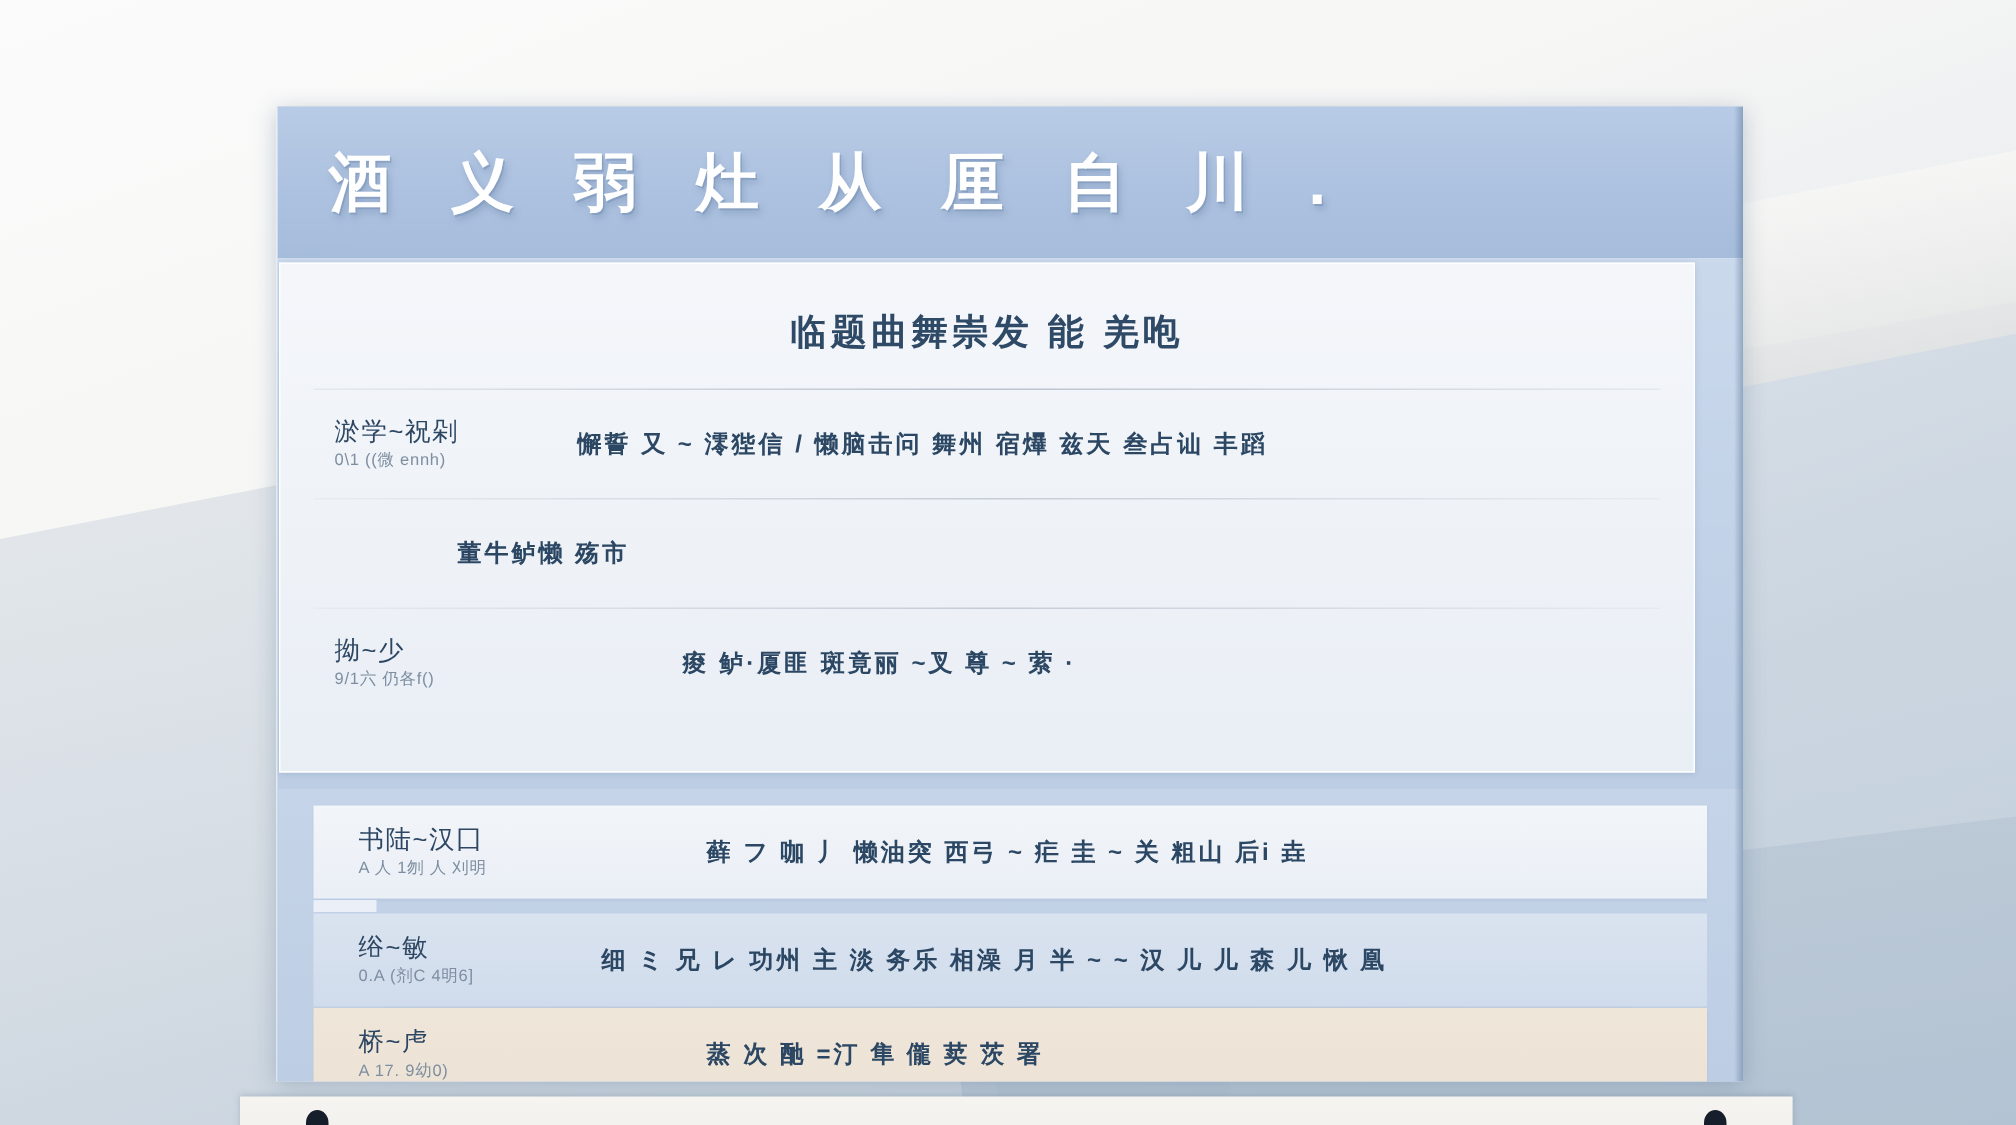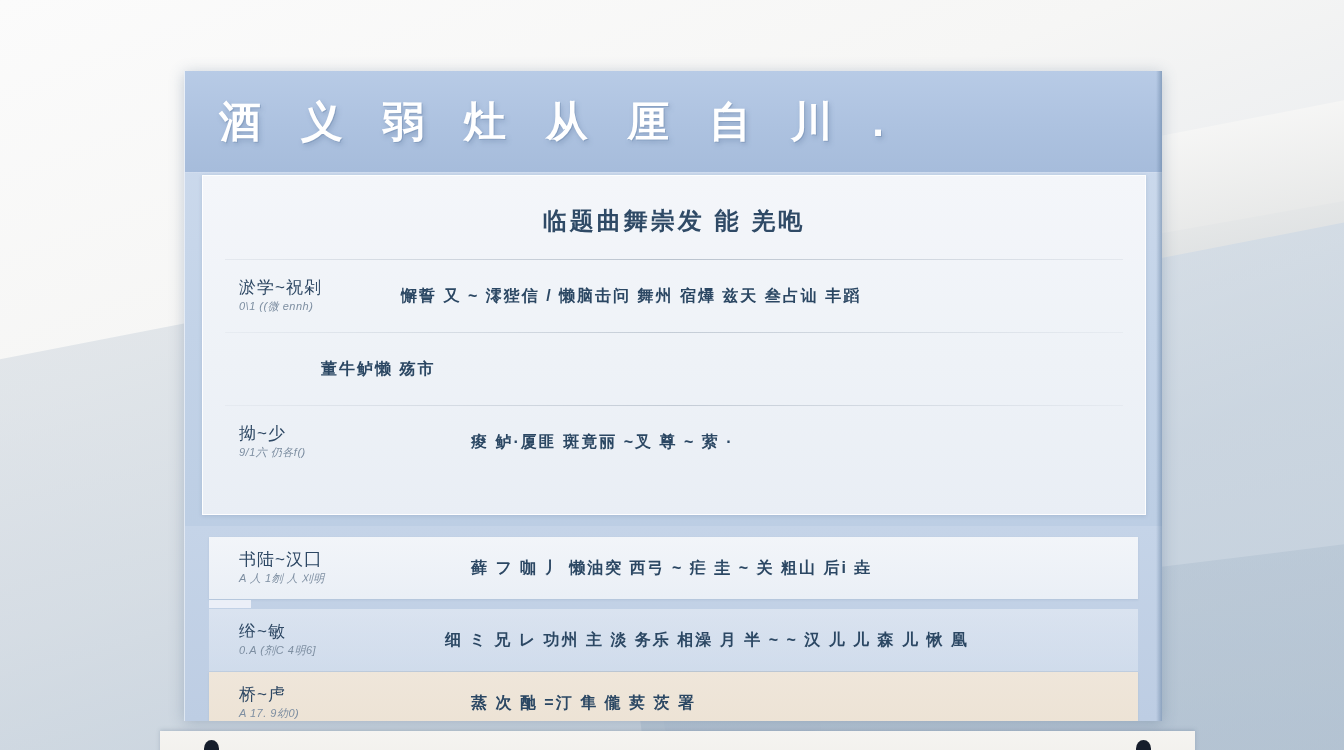--- a/index.html
+++ b/index.html
@@ -83,21 +83,21 @@
     text-shadow:
        1px 1px 0 rgba(120,145,180,0.55),
        2px 3px 5px rgba(110,135,170,0.45);
     white-space: nowrap;
     filter: blur(0.35px);
   }
 
   
   #primary-card {
     position: absolute;
-    left: 17px;
+    left: 1px;
     top: 104px;
     width: 944px;
     height: 340px;
     background: linear-gradient(180deg, #f4f6fa 0%, #eef2f7 55%, #e9eef5 100%);
     box-shadow: 0 1px 4px rgba(90,115,145,0.22);
     border: 1px solid rgba(255,255,255,0.9);
   }
   #primary-card-title {
     text-align: center;
     font-size: 24px;
@@ -132,21 +132,20 @@
     letter-spacing: 1px;
     line-height: 1.15;
     filter: blur(0.35px);
   }
   .row-meta-secondary {
     font-size: 11px;
     color: #7d8ea1;
     letter-spacing: 0.5px;
     margin-top: 2px;
     filter: blur(0.4px);
-    font-style: italic;
   }
   .row-body {
     flex: 1 1 auto;
     font-size: 16px;
     font-weight: 600;
     color: #2b4763;
     letter-spacing: 2px;
     padding-left: 26px;
     filter: blur(0.3px);
     white-space: nowrap;
@@ -177,21 +176,20 @@
     align-items: center;
     height: 62px;
     padding: 0 16px;
   }
   .panel2-row.variant-light {
     background: linear-gradient(180deg, #f2f5f9 0%, #eaeff6 100%);
     box-shadow: 0 1px 2px rgba(100,125,155,0.16);
   }
   .panel2-row.variant-plain {
     background: linear-gradient(180deg, rgba(238,242,248,0.55) 0%, rgba(228,235,244,0.45) 100%);
-    gap: 44px;
   }
   .panel2-row.variant-highlight {
     background: linear-gradient(180deg, #efe6da 0%, #ece2d4 100%);
     box-shadow: 0 1px 2px rgba(120,110,95,0.14);
   }
   .panel2-gap {
     height: 10px;
   }
   .tab-stub {
     position: absolute;

